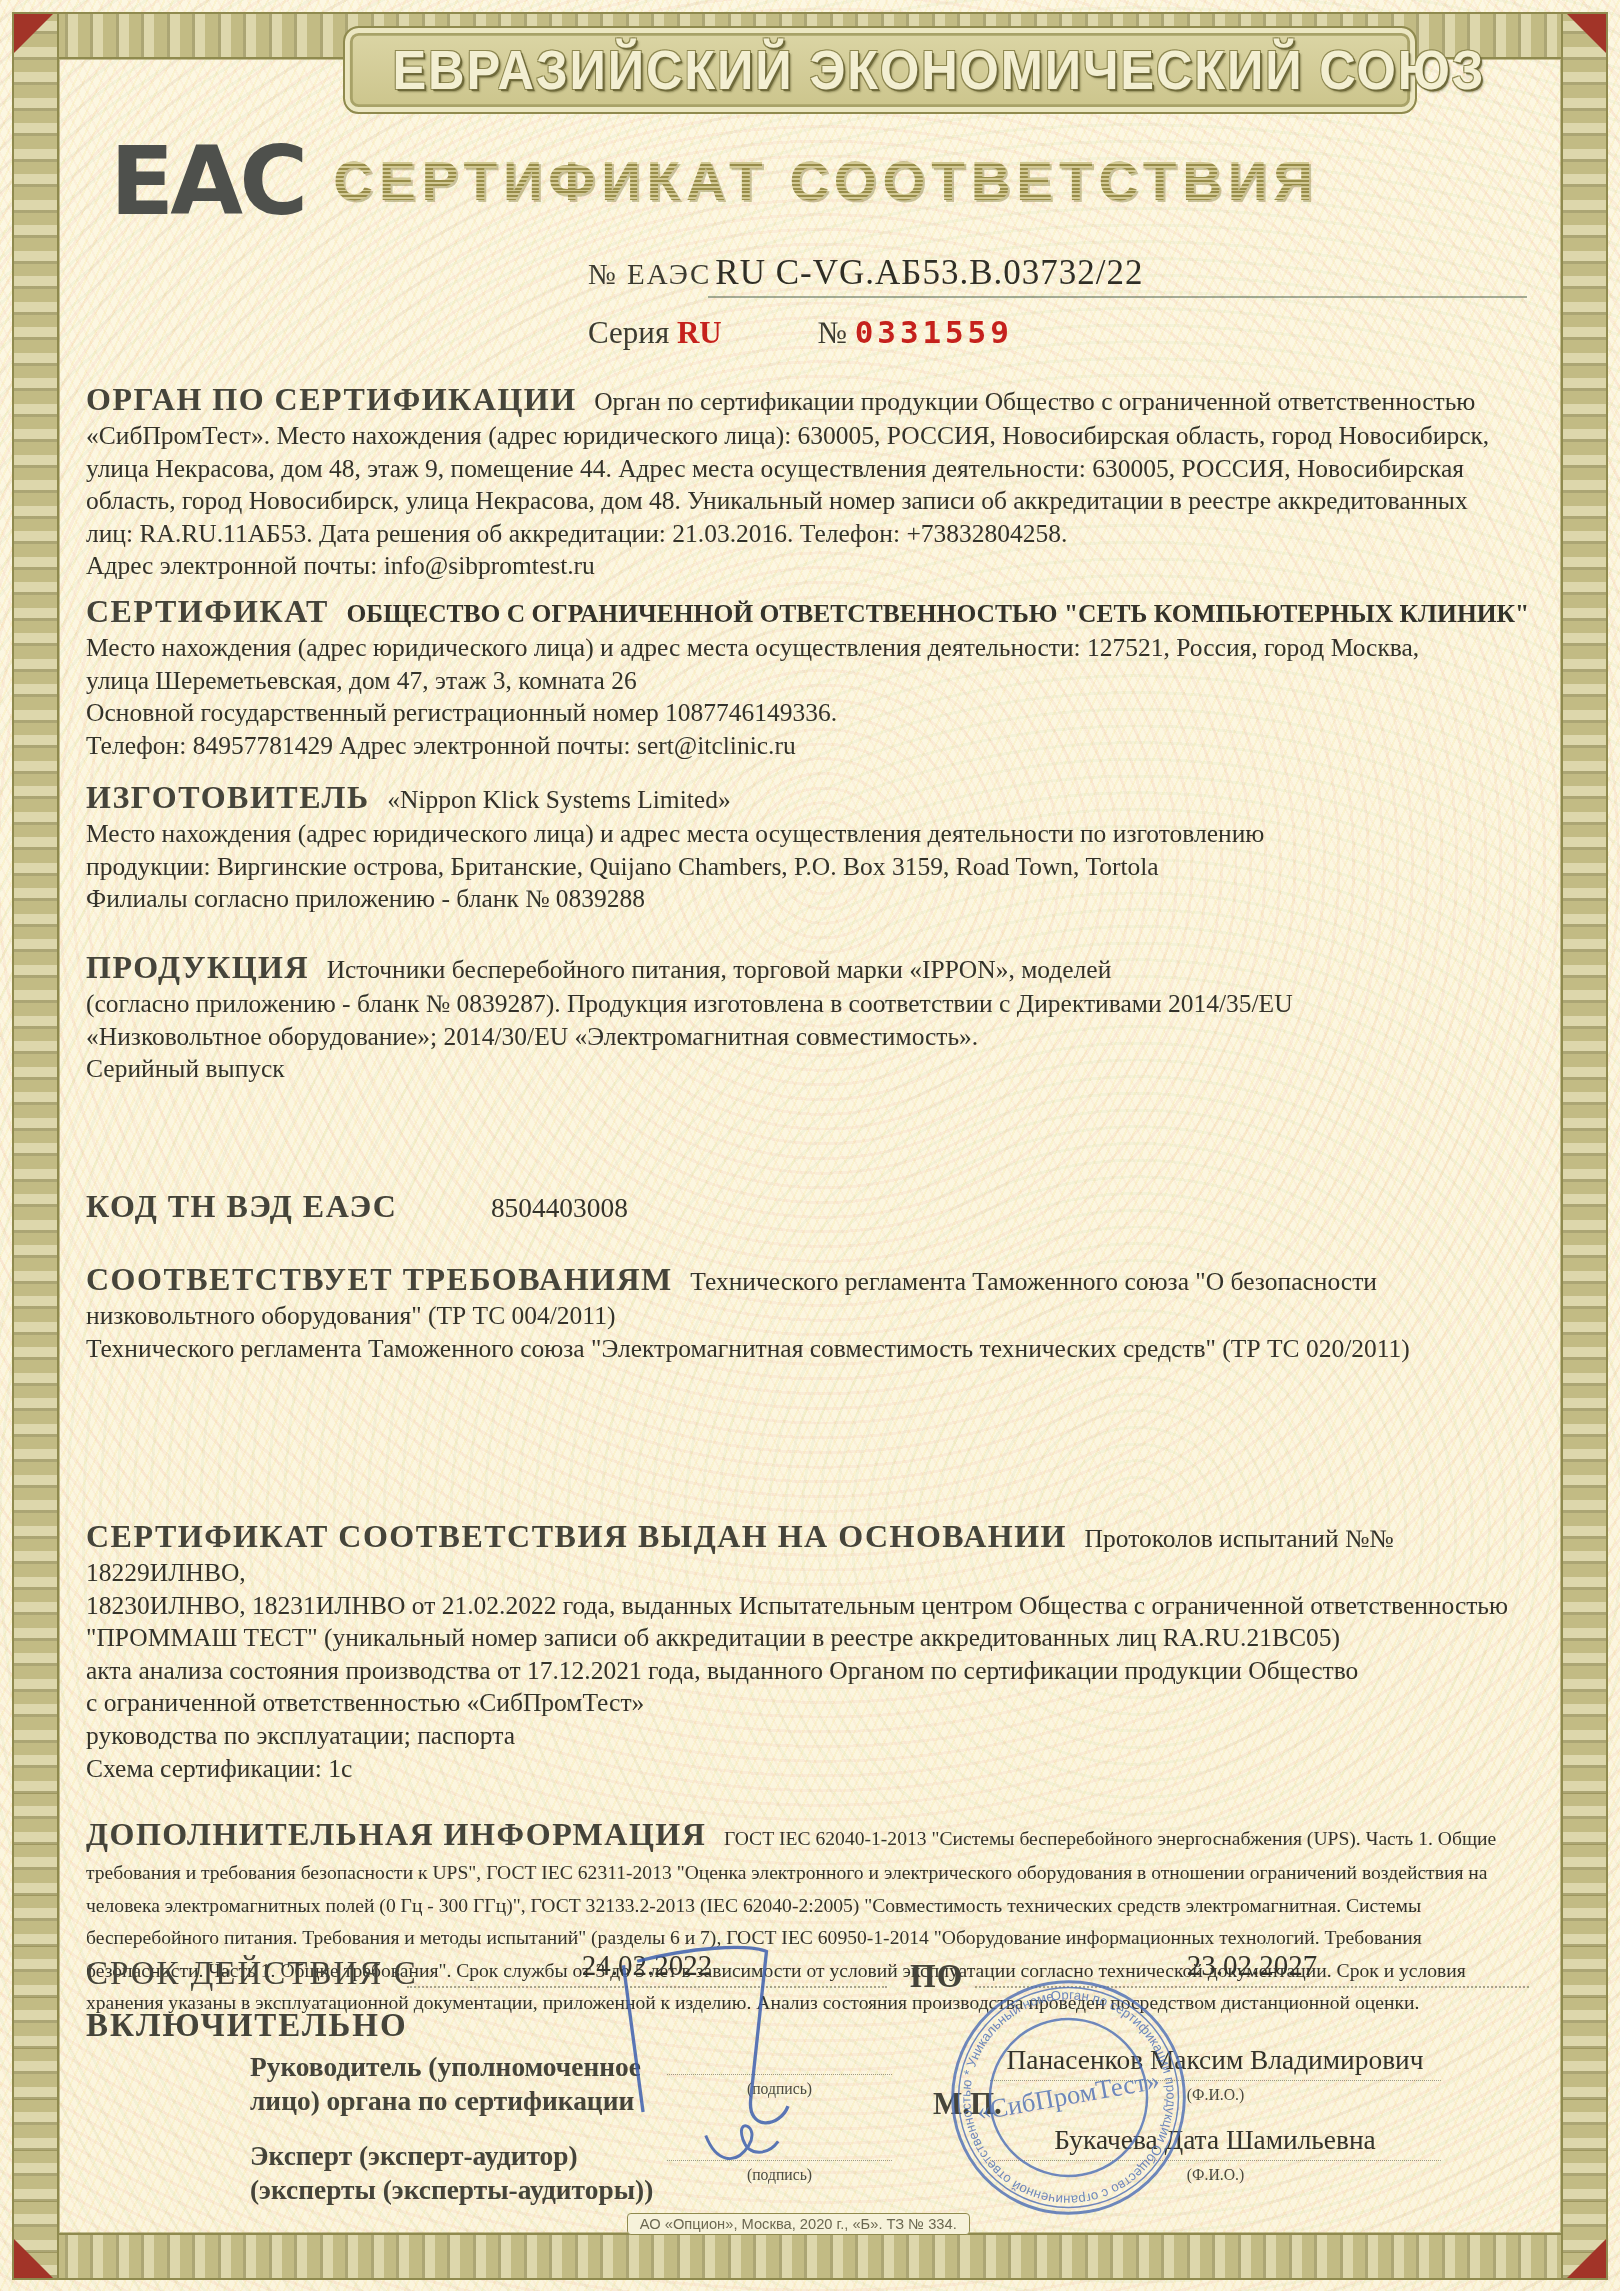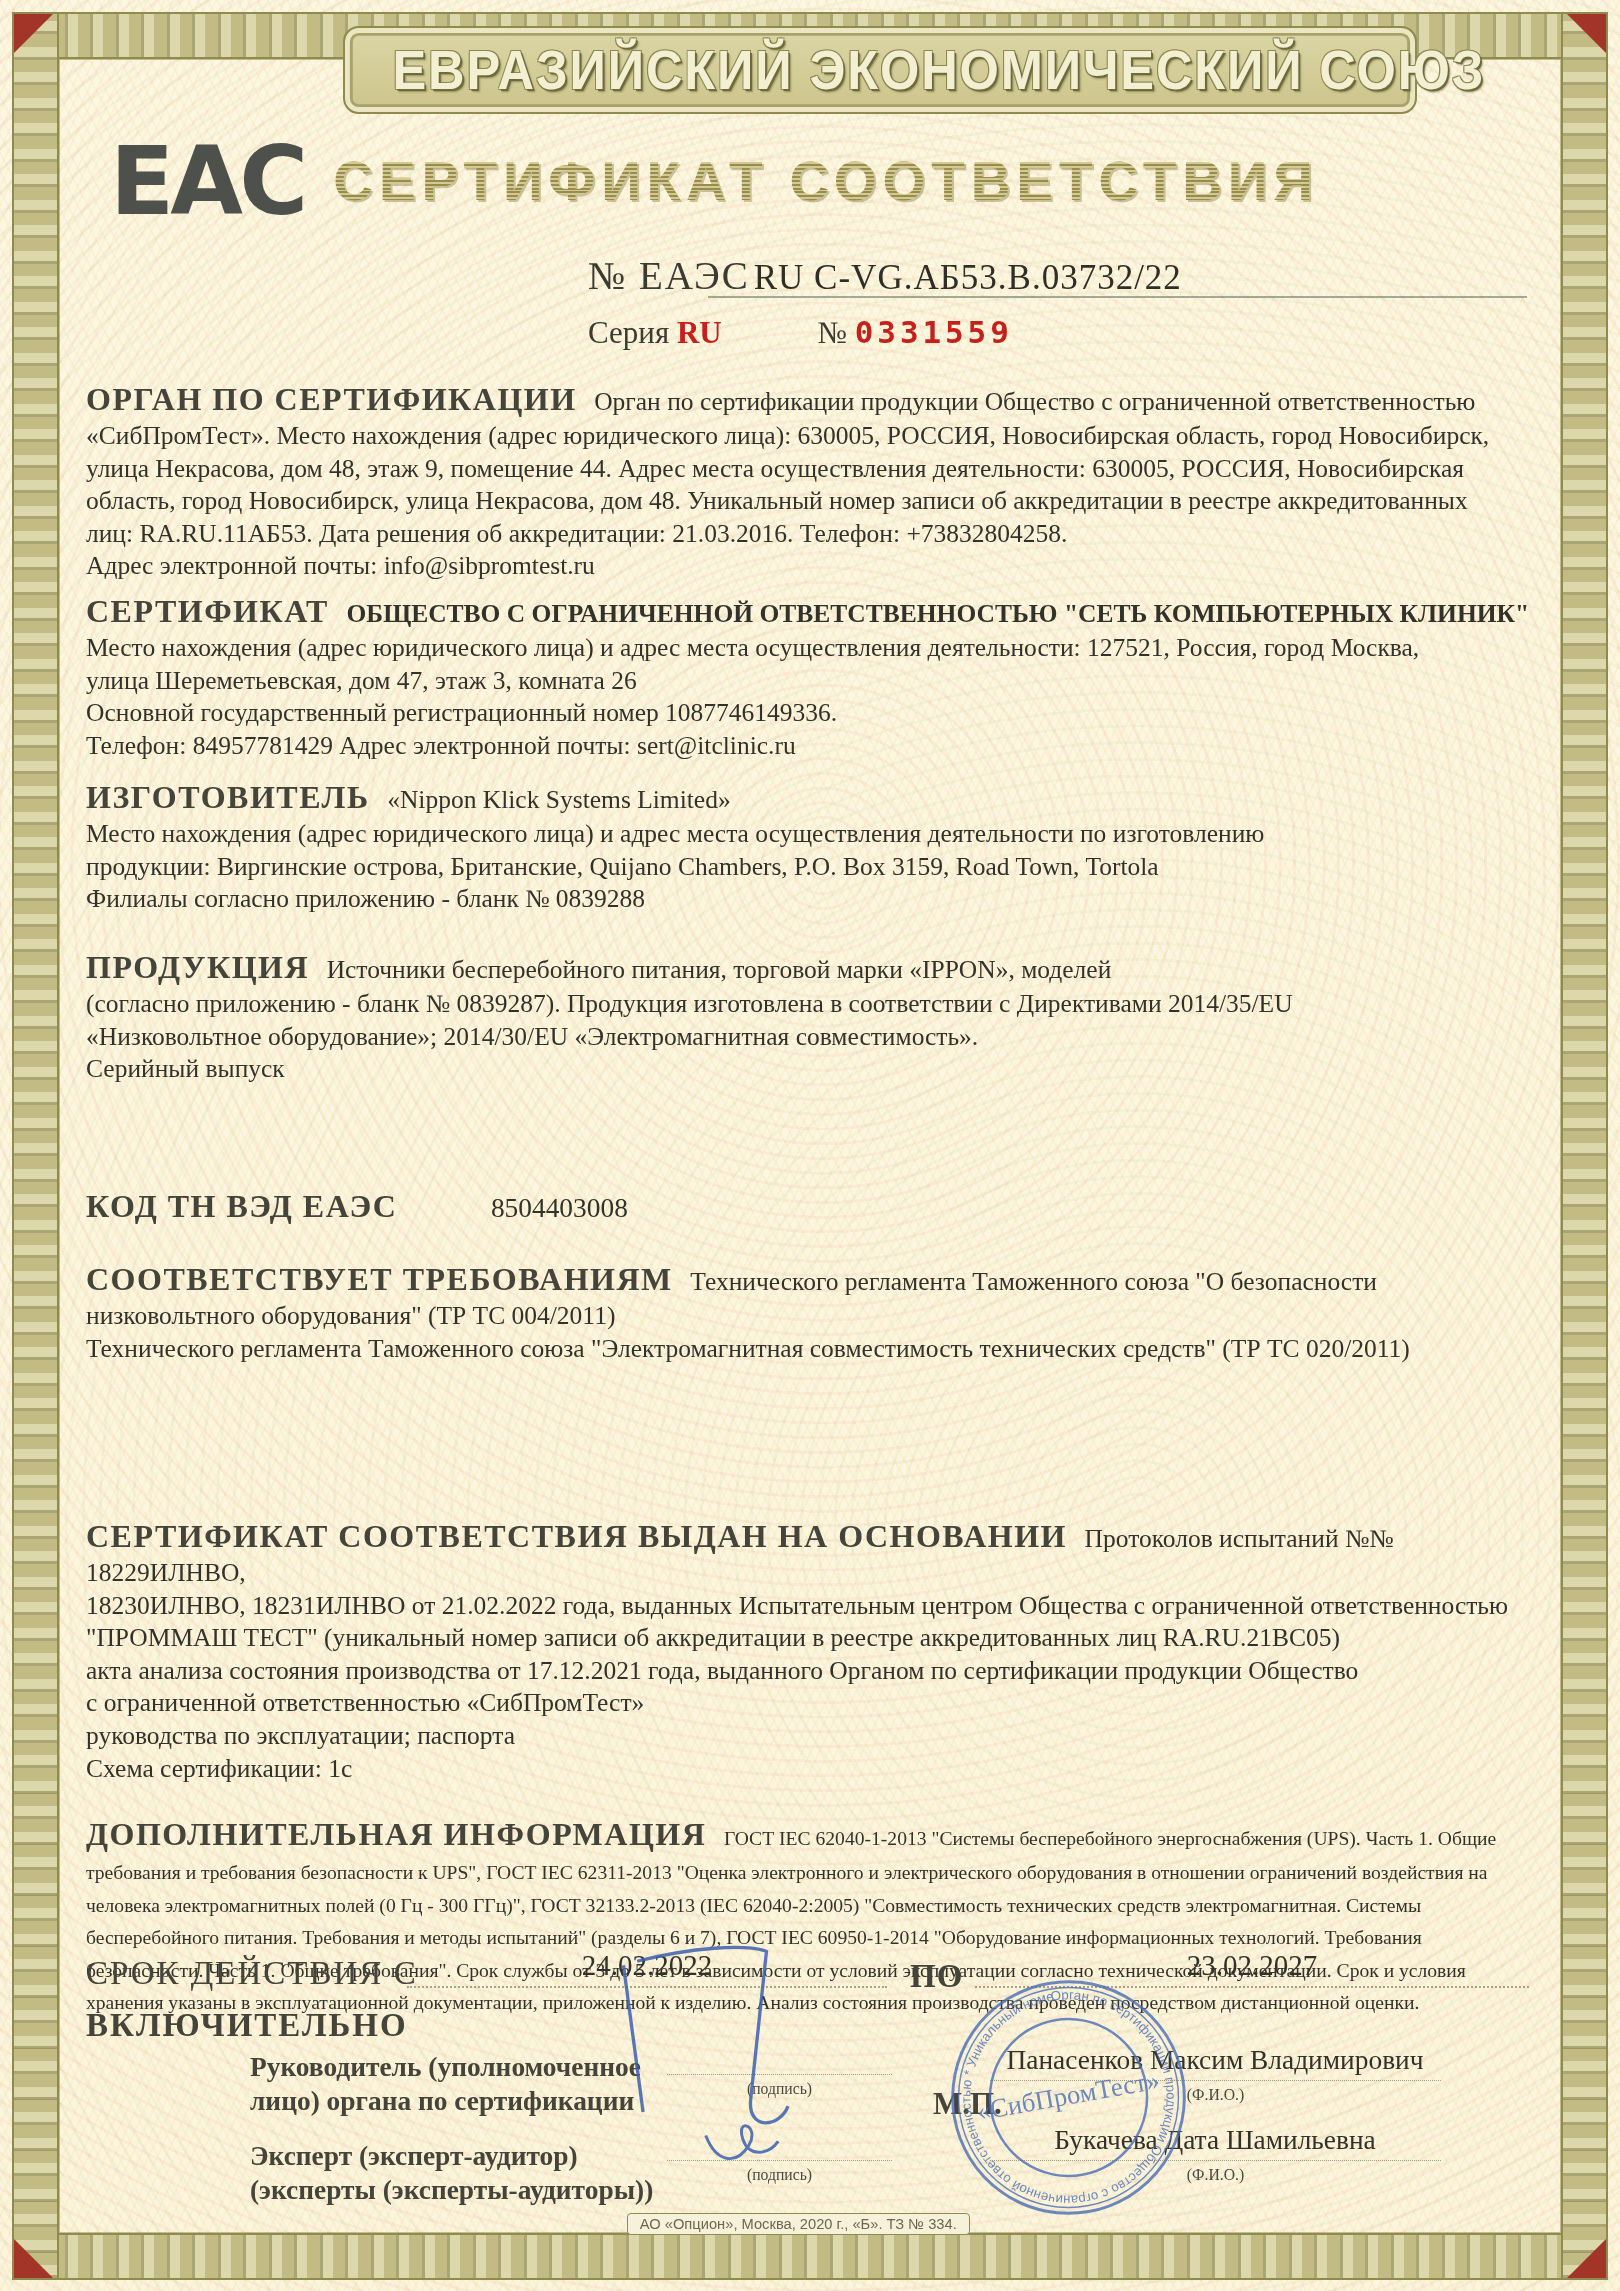--- a/index.html
+++ b/index.html
@@ -58,21 +58,21 @@
   .cert-title{
     position:absolute;left:0;top:149px;width:1620px;text-align:center;
     font-family:"Liberation Sans",sans-serif;font-weight:bold;font-size:55px;letter-spacing:5.9px;
     background:repeating-linear-gradient(0deg,#978c49 0 2px,#d2c994 2px 3.9px);
     -webkit-background-clip:text;background-clip:text;color:transparent;
     filter:drop-shadow(2px 2px 0 rgba(140,130,70,.45));
     white-space:nowrap;
     margin-left:16px;
   }
   .numline{position:absolute;left:588px;top:253px;width:941px;}
-  .num-label{font-size:39px;color:#3c3b31;letter-spacing:2px;}
+  .num-label{font-size:29px;color:#3c3b31;letter-spacing:2px;}
   .num-value{font-size:35px;color:#2f2e26;letter-spacing:1px;}
   .num-rule{position:absolute;left:708px;top:296px;width:819px;border-top:2px solid rgba(90,110,90,.55);}
   .series{position:absolute;left:588px;top:314px;font-size:31px;color:#3c3b31;}
   .series .red{color:#c5211c;font-weight:bold;}
   .series .no{margin-left:88px;}
   .serial{font-family:"DejaVu Sans Mono",monospace;font-weight:bold;letter-spacing:3.9px;color:#c5211c;}
   
   .sec{position:absolute;left:86px;width:1462px;font-size:25.5px;line-height:1.28;color:#33322a;margin-top:24px;}
   .sec-h{font-weight:bold;font-size:32px;letter-spacing:1.5px;color:#45443a;margin-right:17.6px;}
   .sec-lead{white-space:pre-line;}

